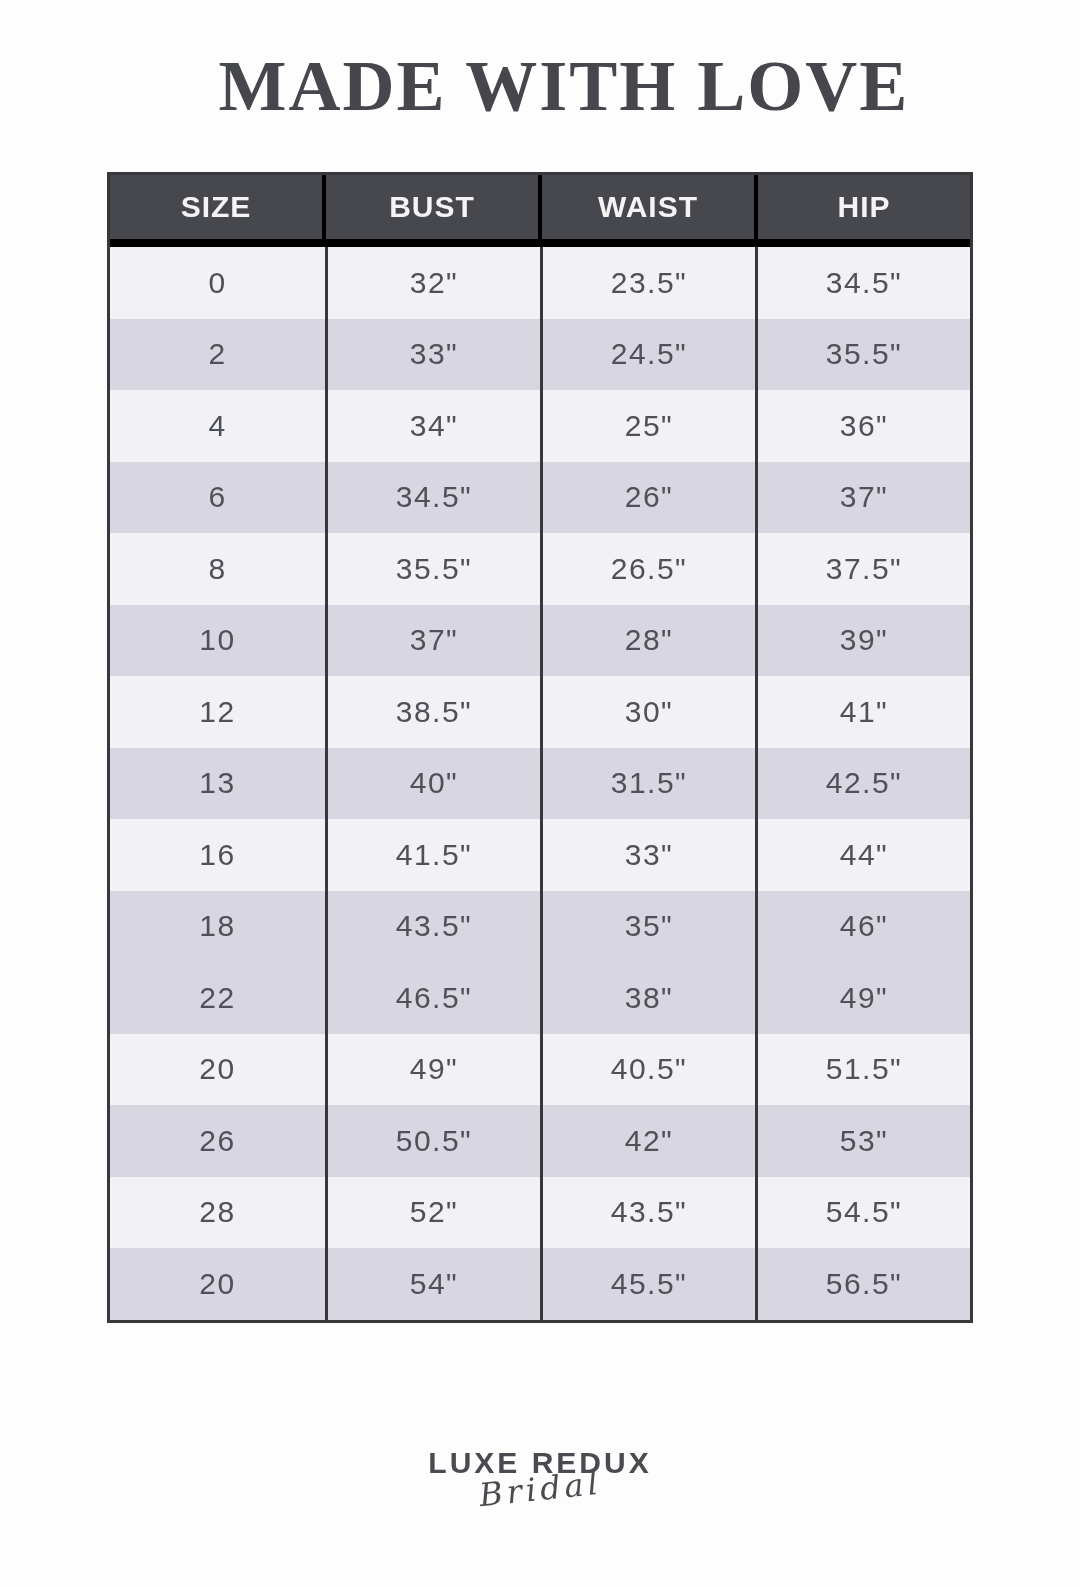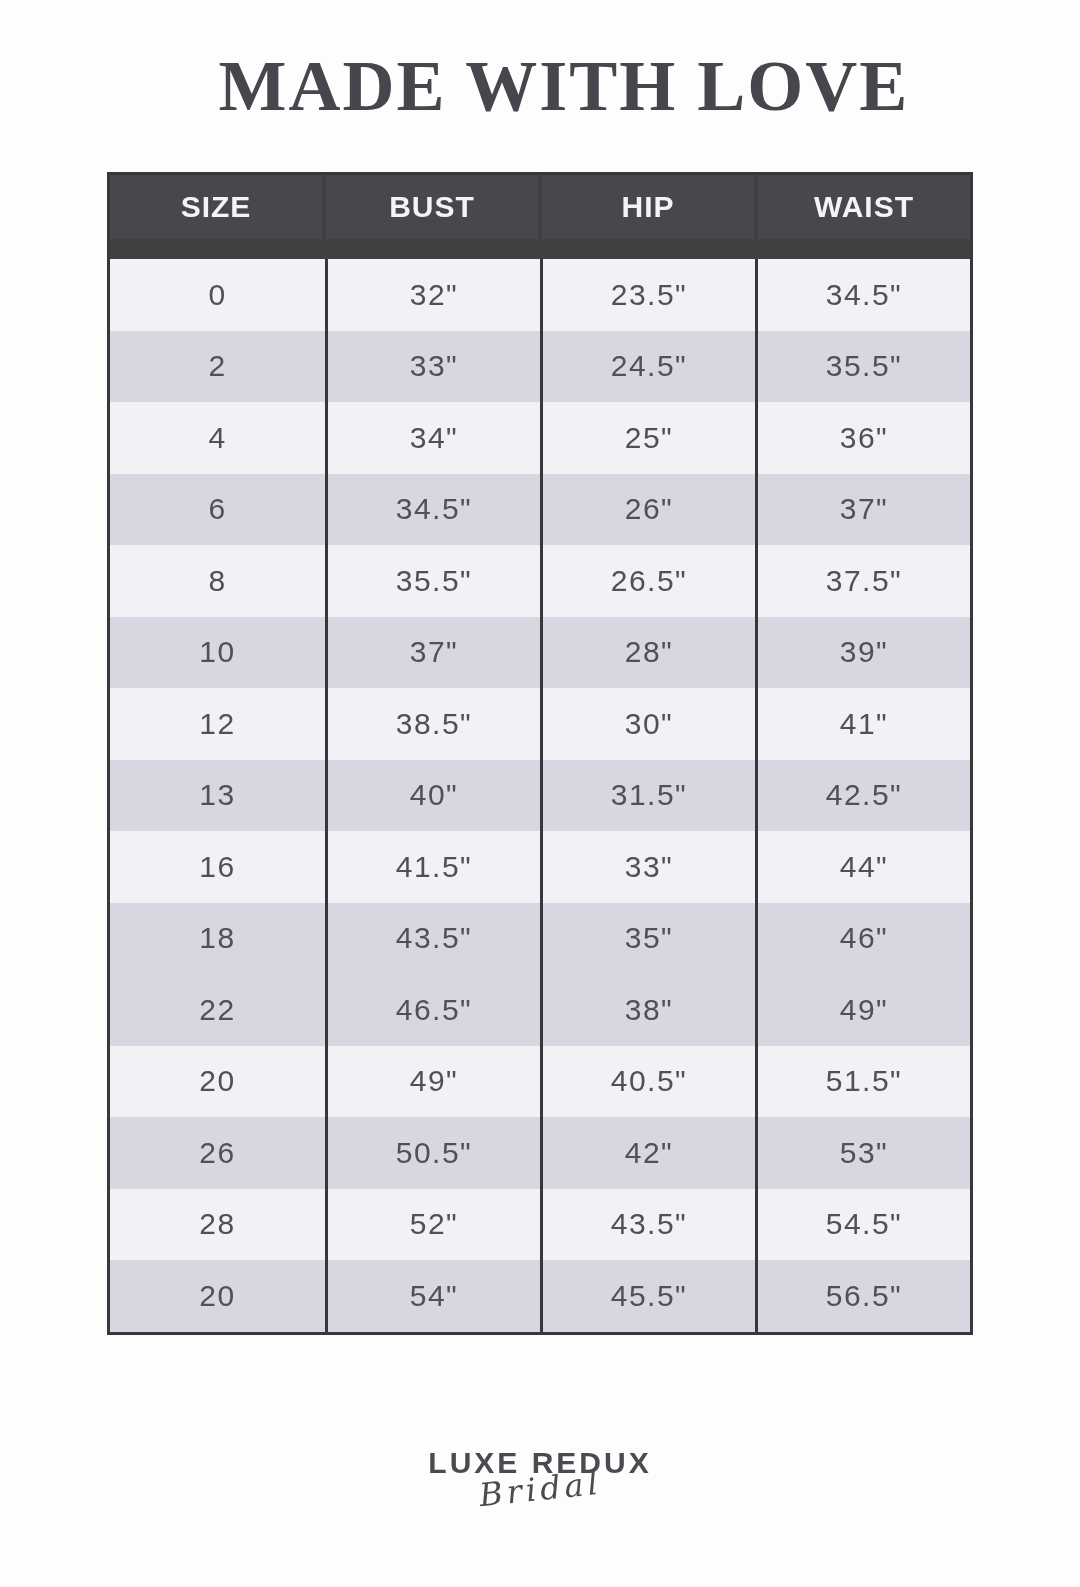--- a/index.html
+++ b/index.html
@@ -41,22 +41,22 @@
     top: 172px;
     width: 866px;
     border: 3px solid #37383c;
     background: #ffffff;
     box-sizing: border-box;
   }
   .thead {
     display: grid;
     grid-template-columns: repeat(4, 1fr);
     column-gap: 4px;
-    padding-bottom: 20px;
-    background: #404040;
+    padding-bottom: 8px;
+    background: #000000;
   }
   .th {
     height: 64px;
     background: #47484d;
     color: #f4f4f5;
     display: flex;
     align-items: center;
     justify-content: center;
     font-size: 30px;
     font-weight: bold;
@@ -115,22 +115,22 @@
 <body>
 
 <div class="page">
 
   <div class="title">MADE WITH LOVE</div>
 
   <div class="size-table">
     <div class="thead">
       <div class="th">SIZE</div>
       <div class="th">BUST</div>
+      <div class="th">WAIST</div>
       <div class="th">HIP</div>
-      <div class="th">WAIST</div>
     </div>
     <div class="tbody">
         <div class="trow light">
           <div class="tcell">0</div>
           <div class="tcell">32"</div>
           <div class="tcell">23.5"</div>
           <div class="tcell">34.5"</div>
         </div>
         <div class="trow dark">
           <div class="tcell">2</div>

